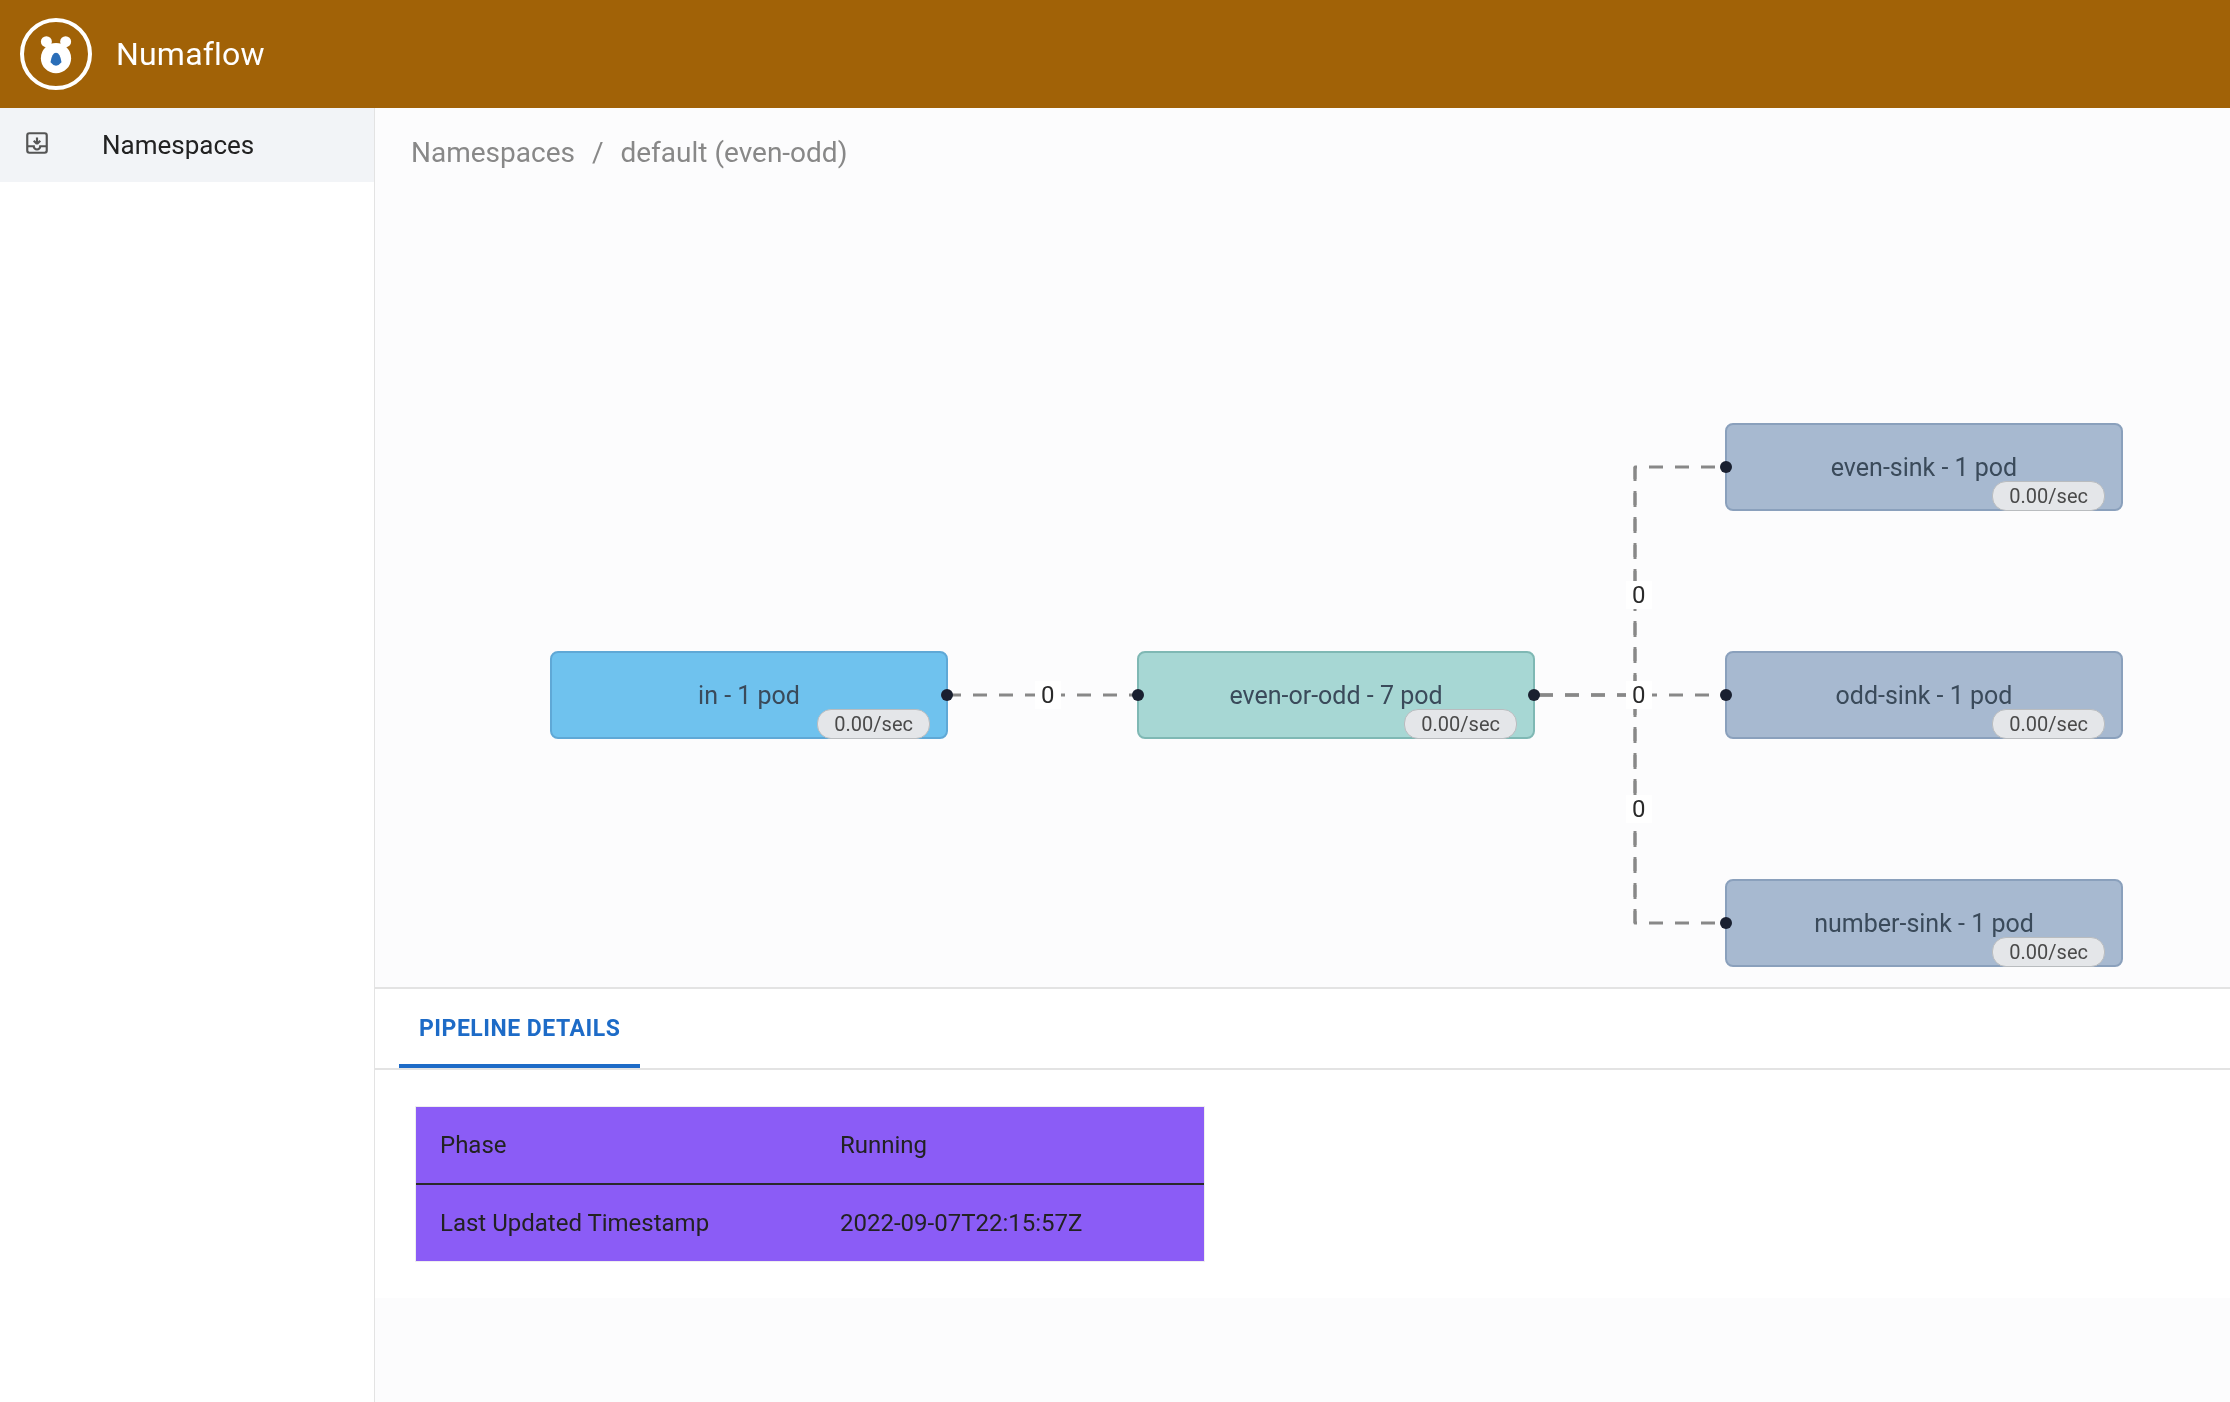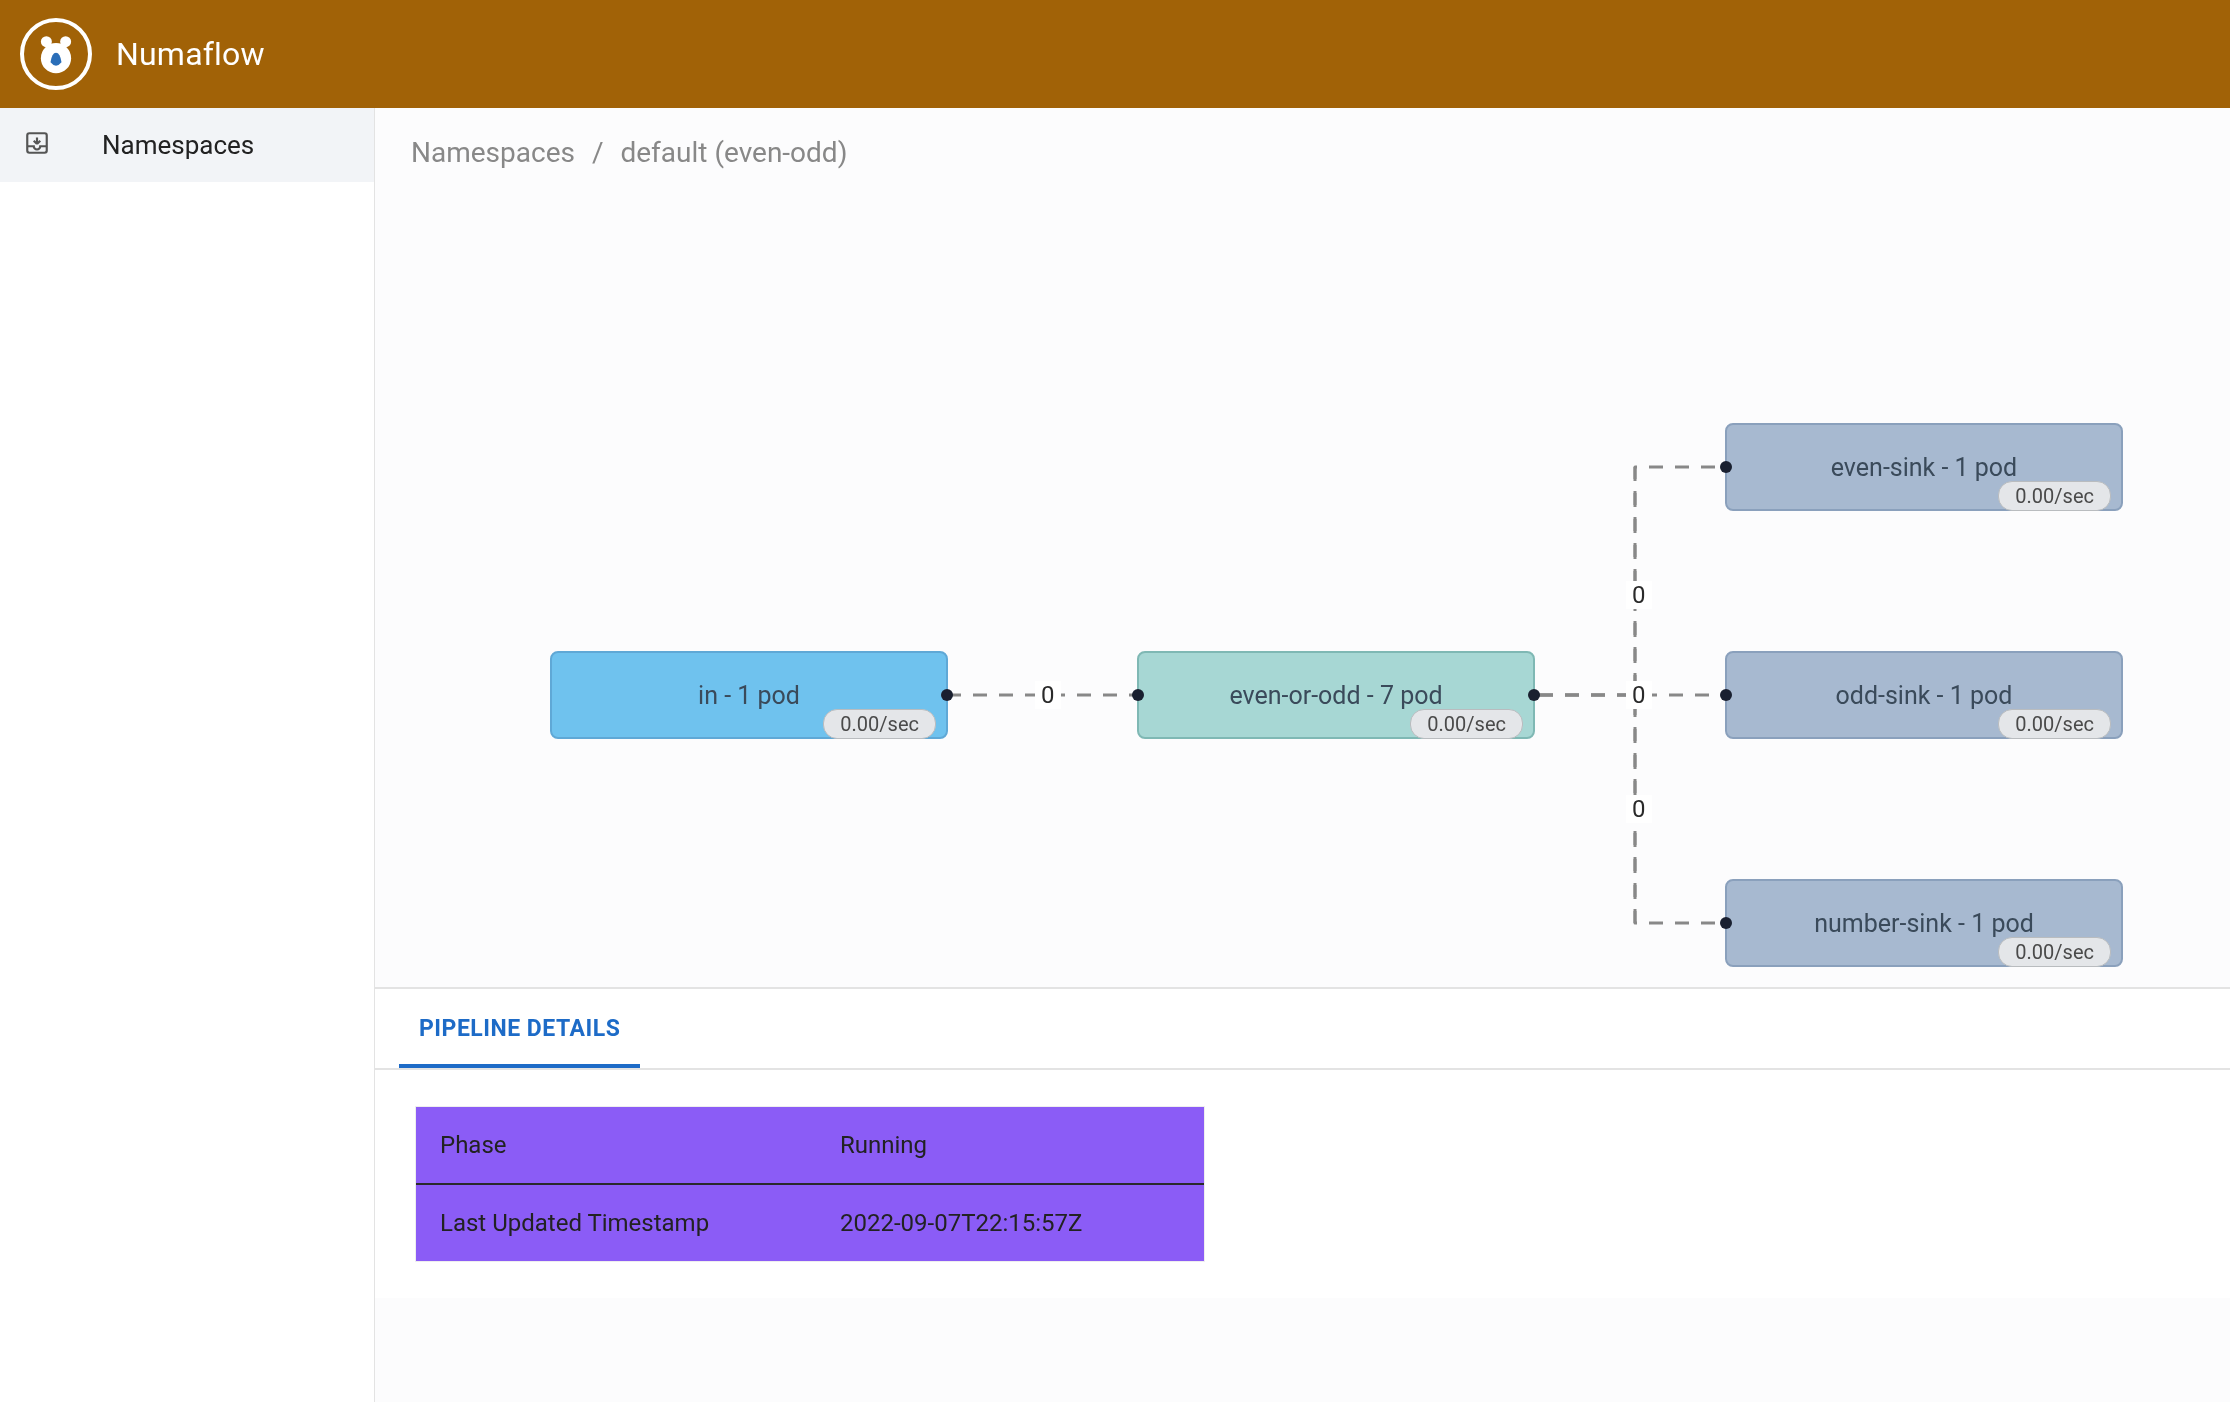--- a/index.html
+++ b/index.html
@@ -96,21 +96,21 @@
     justify-content: center;
     font-size: 25px;
     color: #3a4a5a;
     cursor: pointer;
   }
   .node.source { background: #6fc2ee; border-color:#5fa8d6; }
   .node.udf    { background: #a7d7d4; border-color:#7fb8b4; }
   .node.sink   { background: #a7b9d0; border-color:#8aa0bc; }
   .rate-badge {
     position: absolute;
-    right: 10px;
+    right: 16px;
     bottom: -2px;
     background: #e4e6e9;
     border: 1px solid #b9bcbf;
     border-radius: 14px;
     font-size: 20px;
     color: #4a4a4a;
     padding: 2px 16px;
   }
   .port {
     position: absolute;

